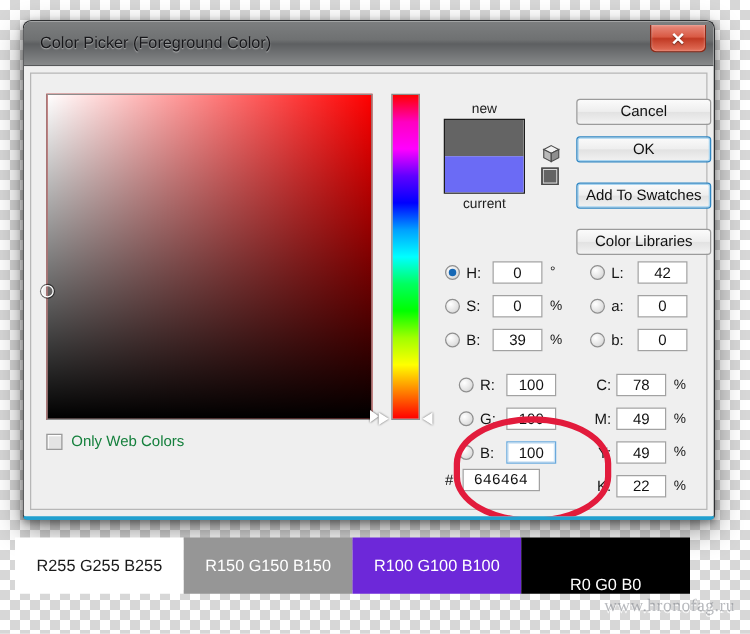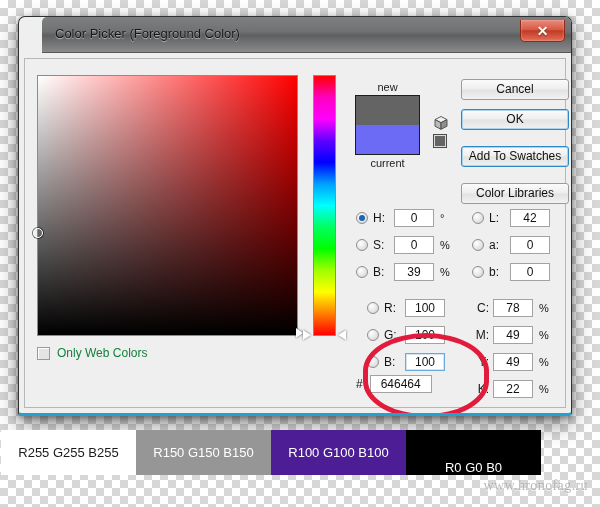--- a/index.html
+++ b/index.html
@@ -30,21 +30,20 @@
     border: 1px solid #2f3133;
     border-bottom: 3px solid #22a0cf;
     overflow: hidden;
   }
   .titlebar {
     position: relative;
     height: 36px;
     background: linear-gradient(to bottom, #7d7f80 0%, #6f7172 42%, #5d5f61 52%, #87898a 100%);
     border-bottom: 1px solid #56585a;
     border-radius: 5px 5px 0 0;
-    margin-left: 23px;
   }
   .titlebar-text {
     position: absolute;
     left: 13px; top: 9px;
     font-size: 13px;
     color: #17171a;
     text-shadow: 0 1px 1px rgba(255,255,255,.55);
     white-space: nowrap;
   }
   .close-btn {
@@ -241,37 +240,37 @@
     left: 331px; top: 316px;
     display: flex; align-items: center;
     font-size: 12px; color: #141414;
   }
   .hex-hash { margin-right: 7px; }
   .hex-input {
     width: 62px; height: 18px;
     background: #ffffff;
     border: 1px solid #a2a2a2;
     font-size: 12px; color: #111;
-    text-align: center; line-height: 16px;
+    text-align: center; line-height: 16px; font-family: Liberation Mono, monospace;
   }
 
   
   .annot-circle {
     position: absolute;
     left: 338px; top: 274px;
     width: 126px; height: 86px;
     border: 5px solid #e21b3c;
     border-radius: 50% / 44%;
     pointer-events: none;
   }
 
   
   .bottom-bar {
     position: absolute;
-    left: 1px; top: 430px;
+    left: 12px; top: 430px;
     width: 540px; height: 45px;
     display: flex;
   }
   .bswatch {
     flex: 1;
     display: flex; align-items: center; justify-content: center;
     font-size: 13px;
     white-space: nowrap;
   }
 
@@ -422,21 +421,21 @@
   </div>
 </div>
 
 <div class="bottom-bar">
   <div class="bswatch" style="background: rgb(255, 255, 255); color: rgb(26, 26, 26);">
     <span>R255 G255 B255</span>
   </div>
   <div class="bswatch" style="background: rgb(150, 150, 150); color: rgb(255, 255, 255);">
     <span>R150 G150 B150</span>
   </div>
-  <div class="bswatch" style="background: #4c1d95; color: rgb(255, 255, 255);">
+  <div class="bswatch" style="background: #6d28d9; color: rgb(255, 255, 255);">
     <span>R100 G100 B100</span>
   </div>
   <div class="bswatch" style="background: rgb(0, 0, 0); color: rgb(255, 255, 255); align-items: flex-end;">
     <span>R0 G0 B0</span>
   </div>
 </div>
 
 <div class="watermark">www.hronofag.ru</div>
 
 </body></html>

